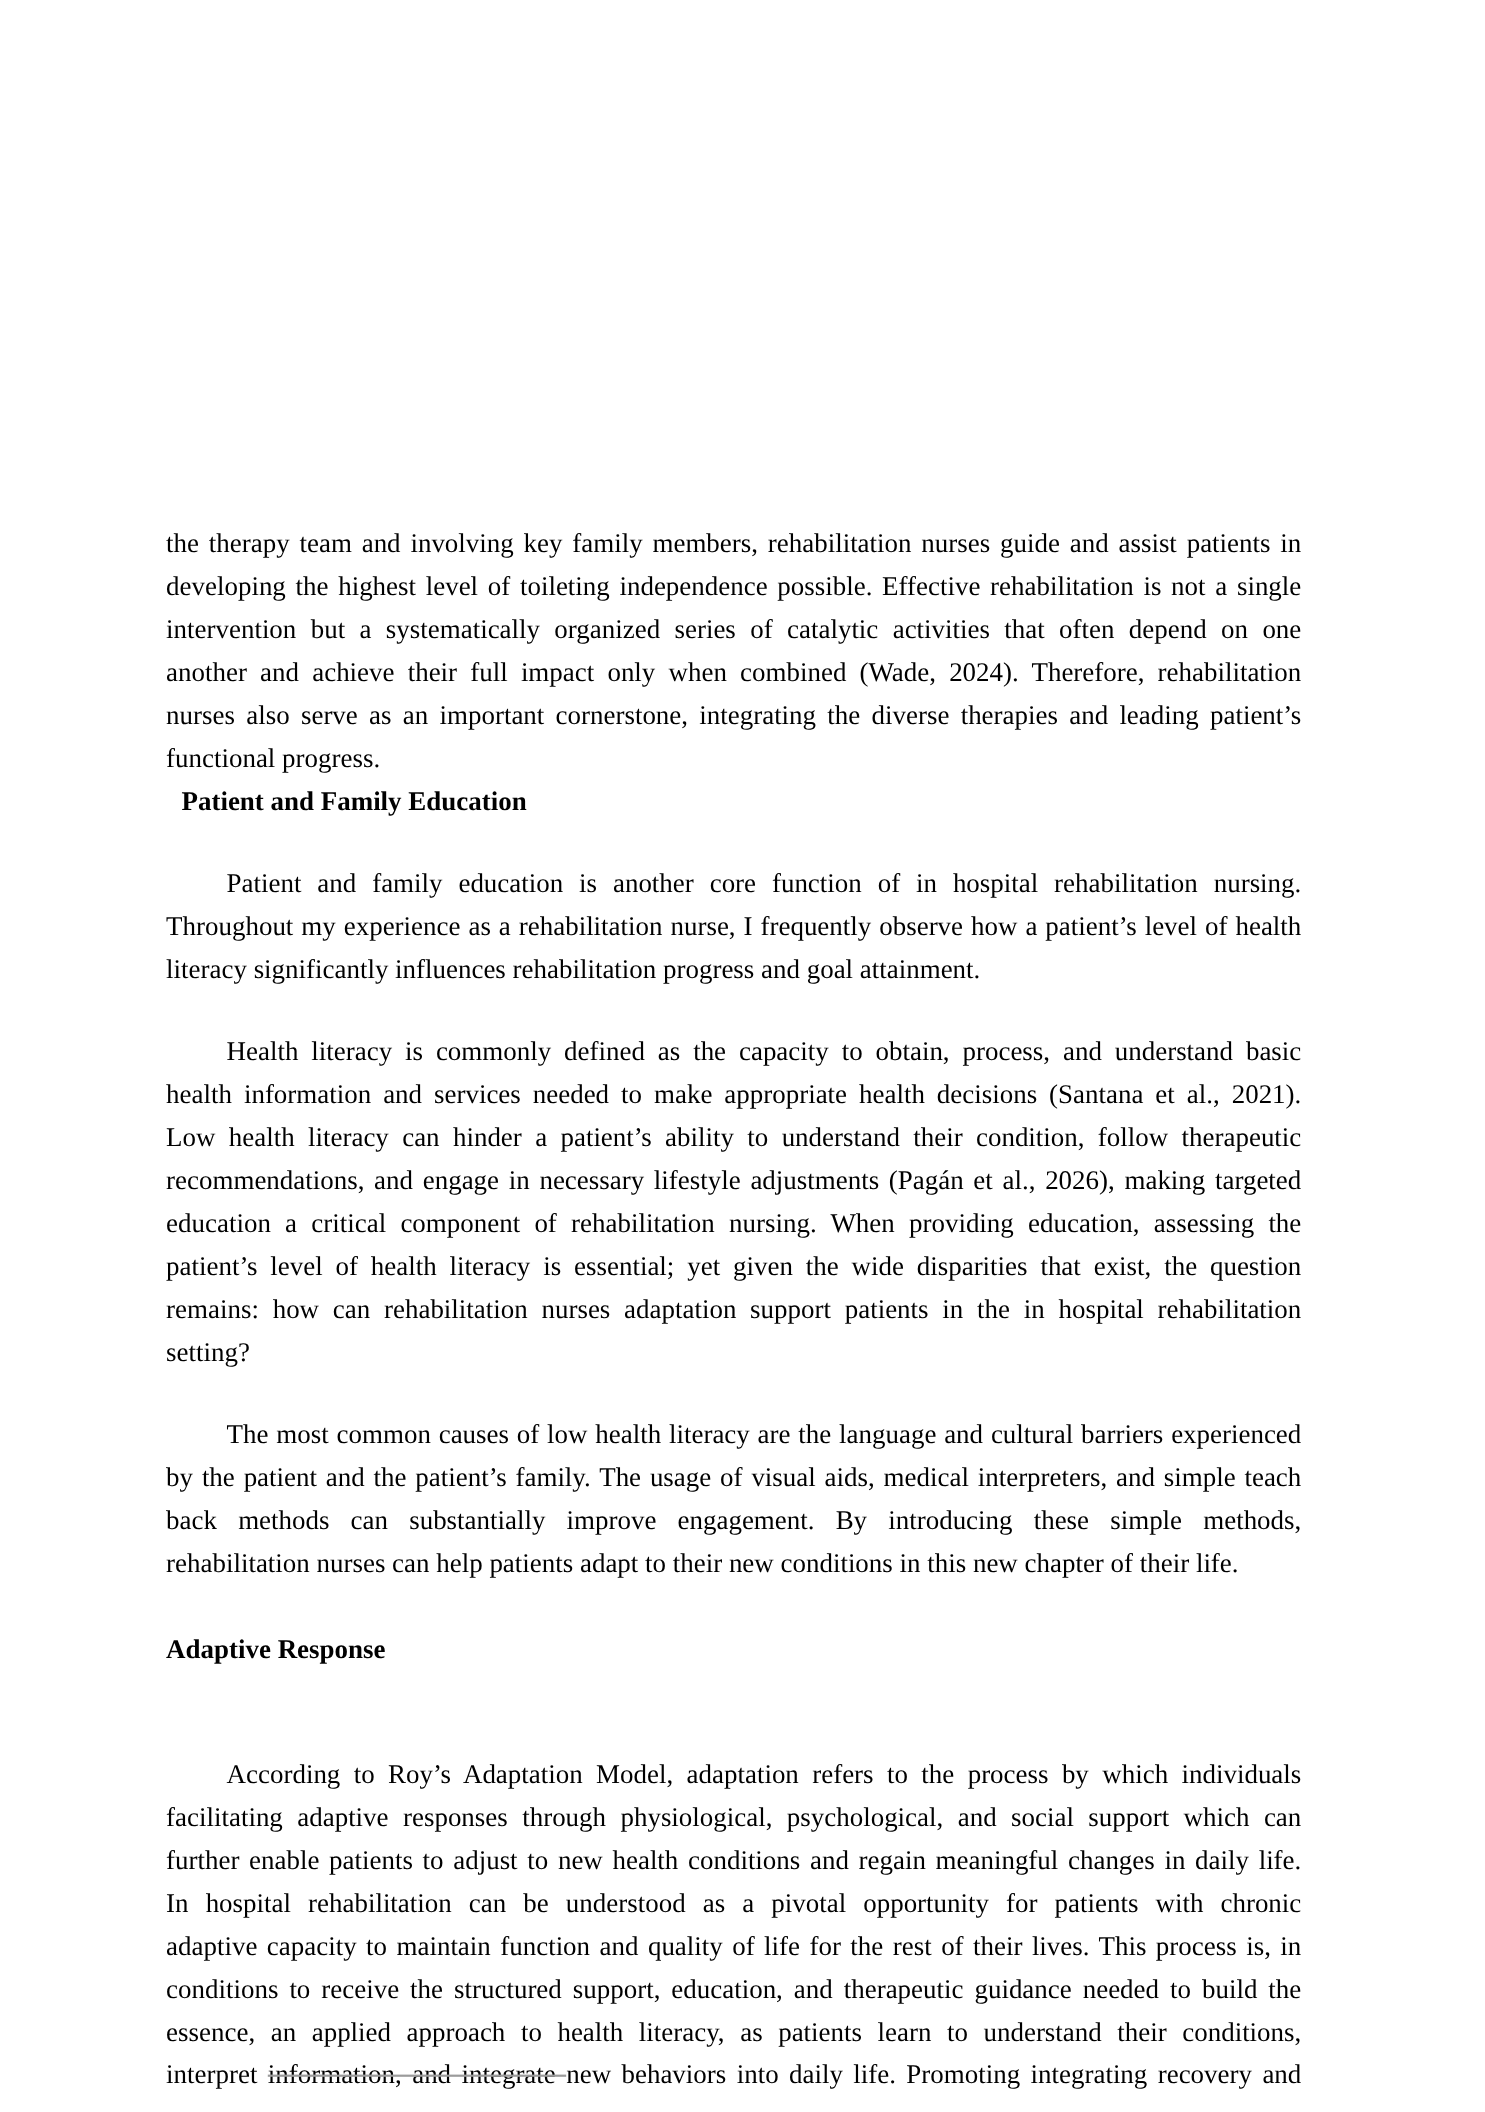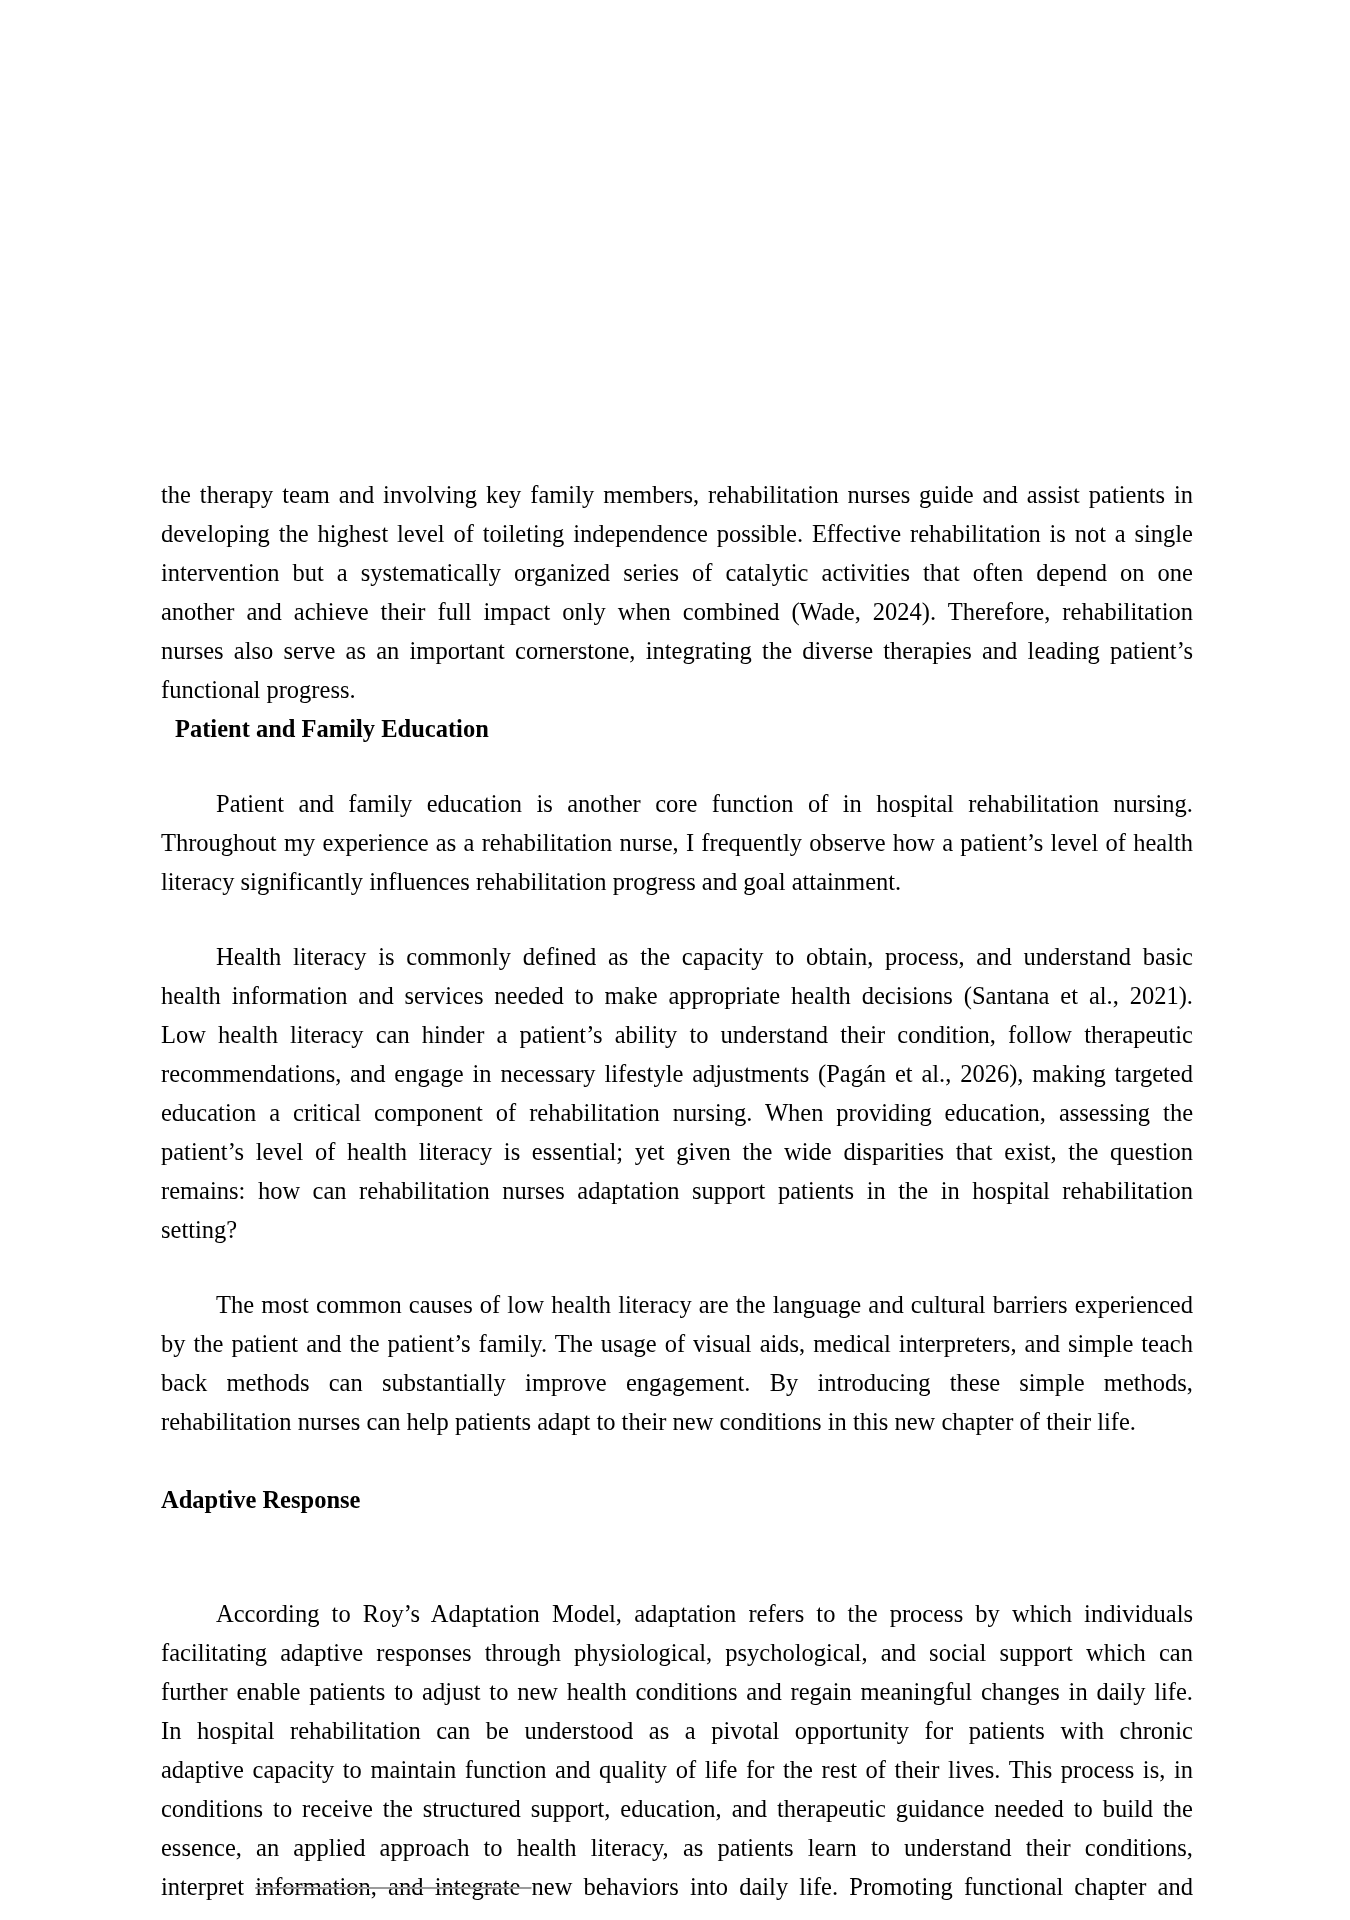--- a/index.html
+++ b/index.html
@@ -15,21 +15,21 @@
     font-family: "Liberation Serif", "DejaVu Serif", serif;
     color: #000000;
   }
   .page {
     position: absolute;
     inset: 0;
     background: #ffffff;
   }
   .text-block {
     position: absolute;
-    left: 161px;
+    left: 151px;
     top: 475px;
     width: 1032px;
     font-size: 24.5px;
     line-height: 39px;
   }
   .row {
     height: 39px;
     overflow: visible;
   }
   .line {
@@ -98,16 +98,16 @@
     <div class="row heading-center">Adaptive Response</div>
     <div class="row blank-row"></div>
 
     <div class="row line indent">According to Roy’s Adaptation Model, adaptation refers to the process by which individuals</div>
     <div class="row line">facilitating adaptive responses through physiological, psychological, and social support which can</div>
     <div class="row line">further enable patients to adjust to new health conditions and regain meaningful changes in daily life.</div>
     <div class="row line">In hospital rehabilitation can be understood as a pivotal opportunity for patients with chronic</div>
     <div class="row line">adaptive capacity to maintain function and quality of life for the rest of their lives. This process is, in</div>
     <div class="row line">conditions to receive the structured support, education, and therapeutic guidance needed to build the</div>
     <div class="row line">essence, an applied approach to health literacy, as patients learn to understand their conditions,</div>
-    <div class="row line"><span>interpret </span><span class="struck">information, and integrate </span><span>new behaviors into daily life. Promoting functional chapter and</span></div>
+    <div class="row line"><span>interpret </span><span class="struck">information, and integrate </span><span>new behaviors into daily life. Promoting integrating recovery and</span></div>
 
   </div>
 </div>
 
 </body></html>

